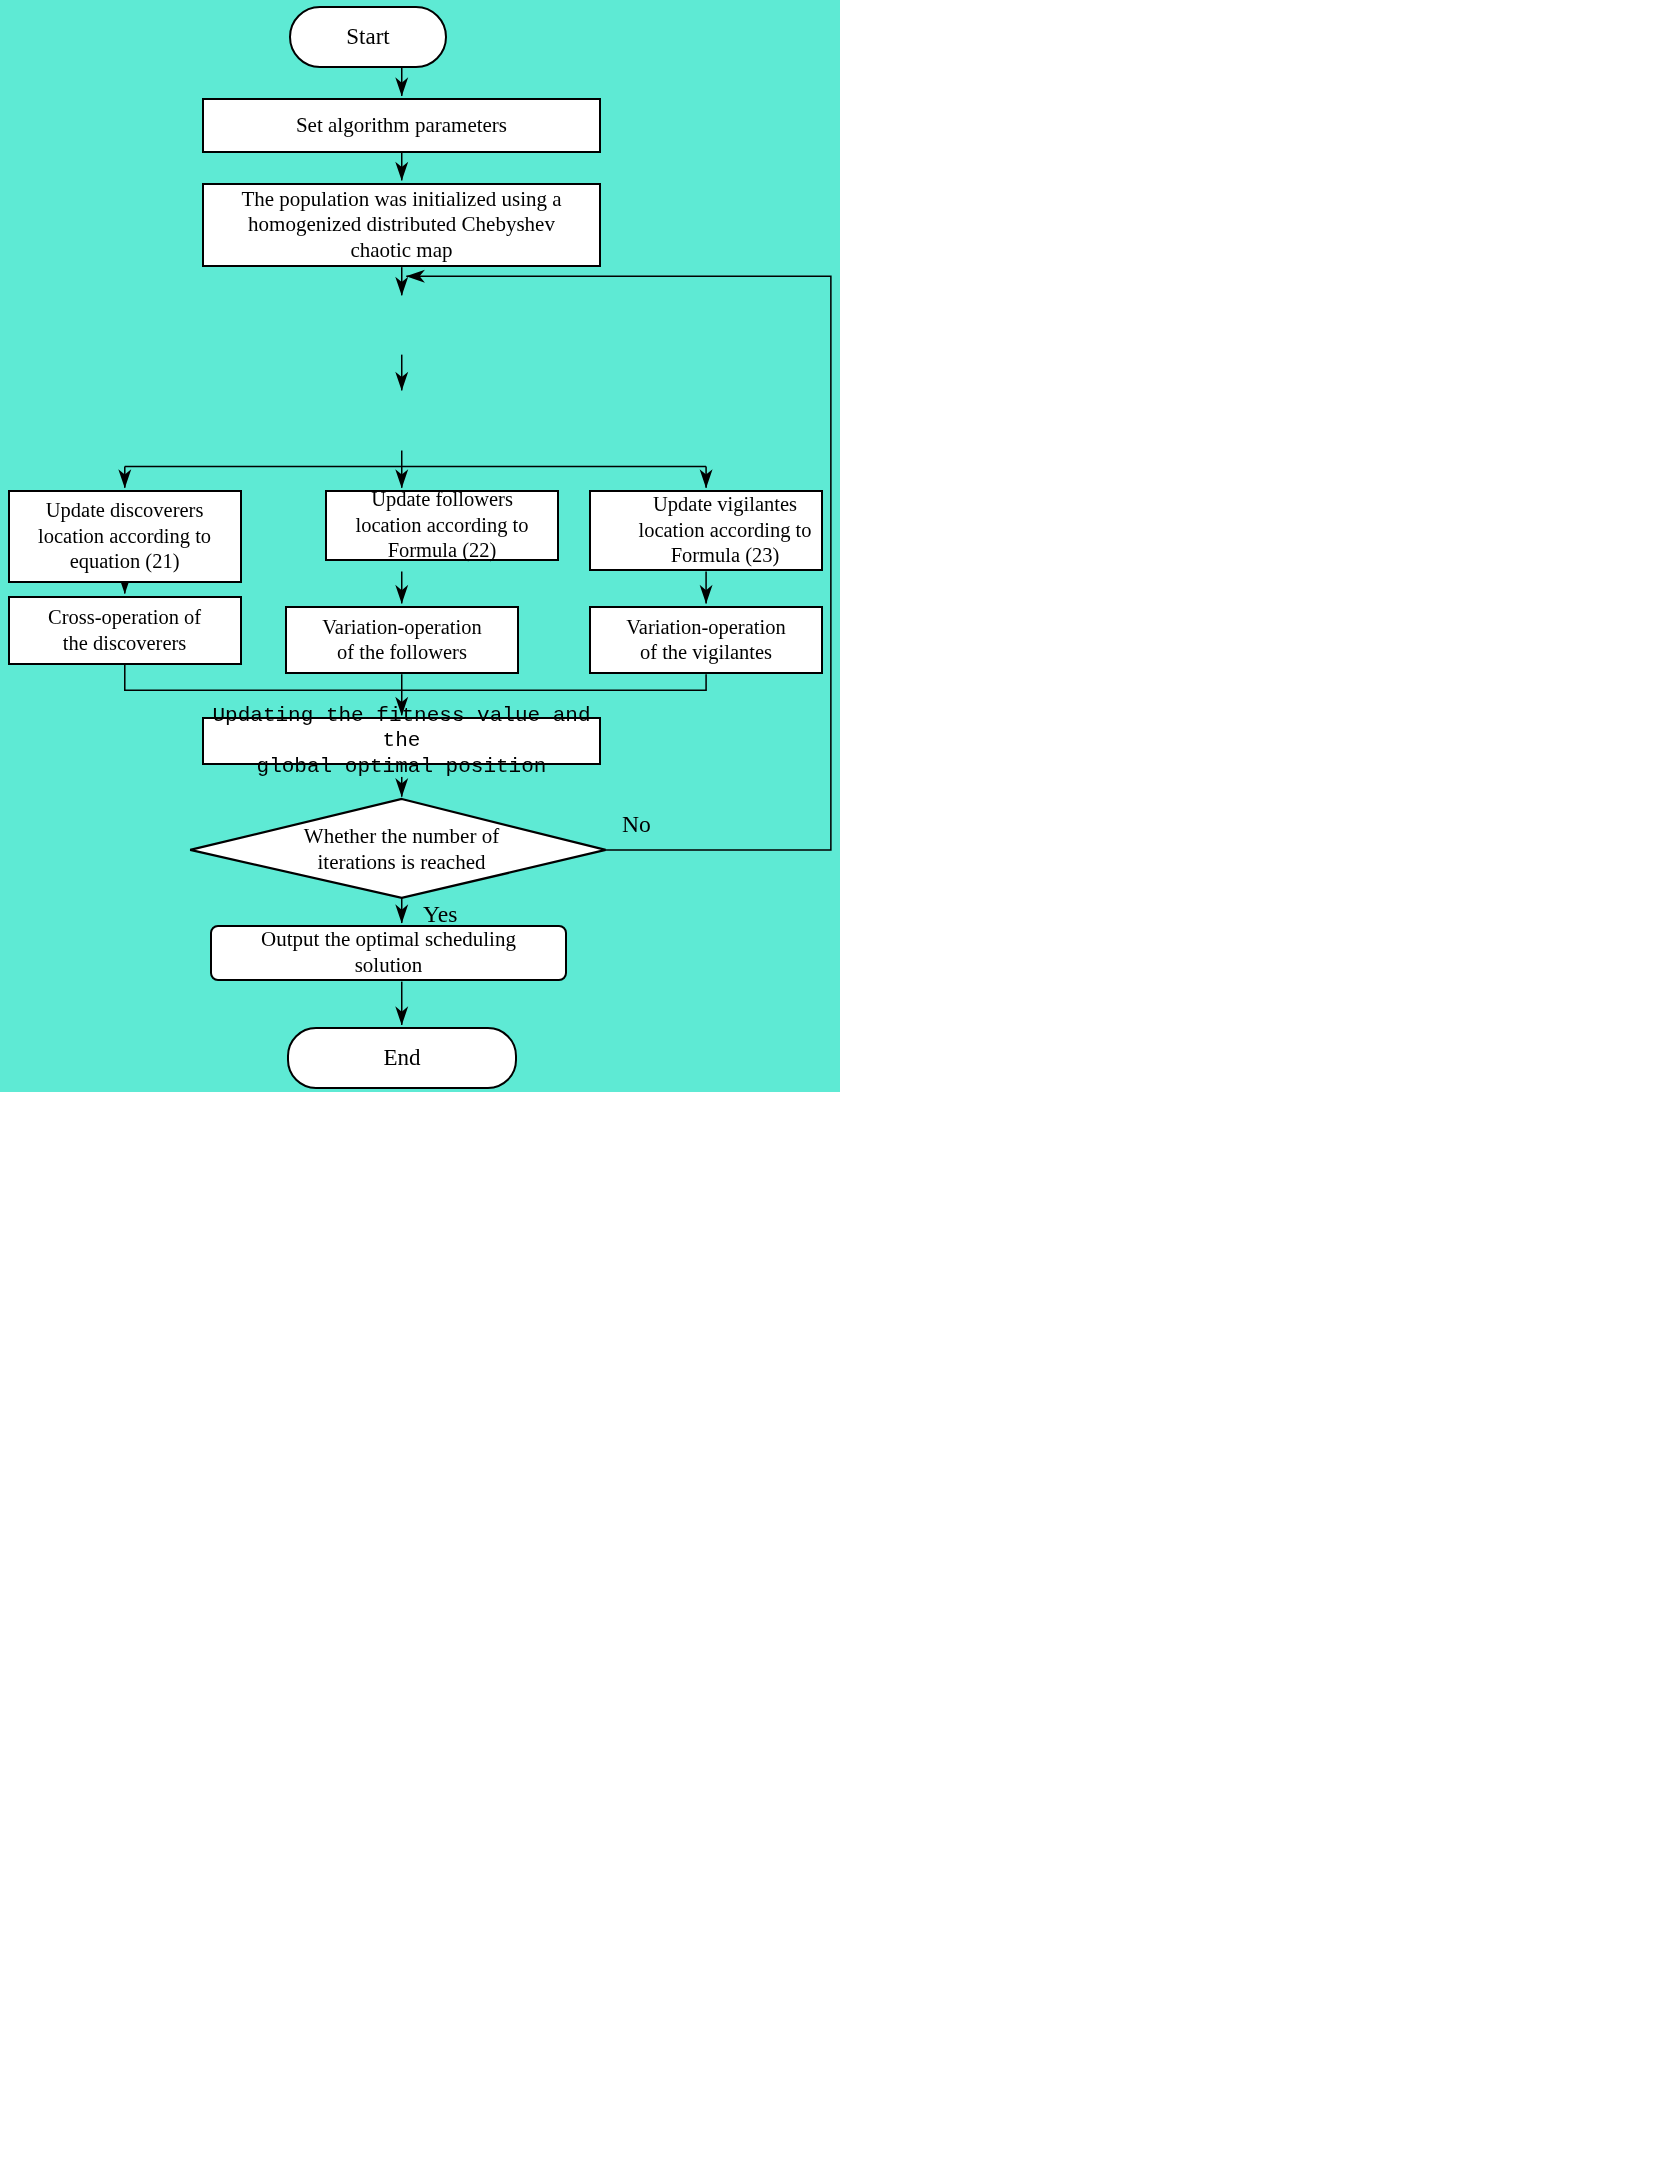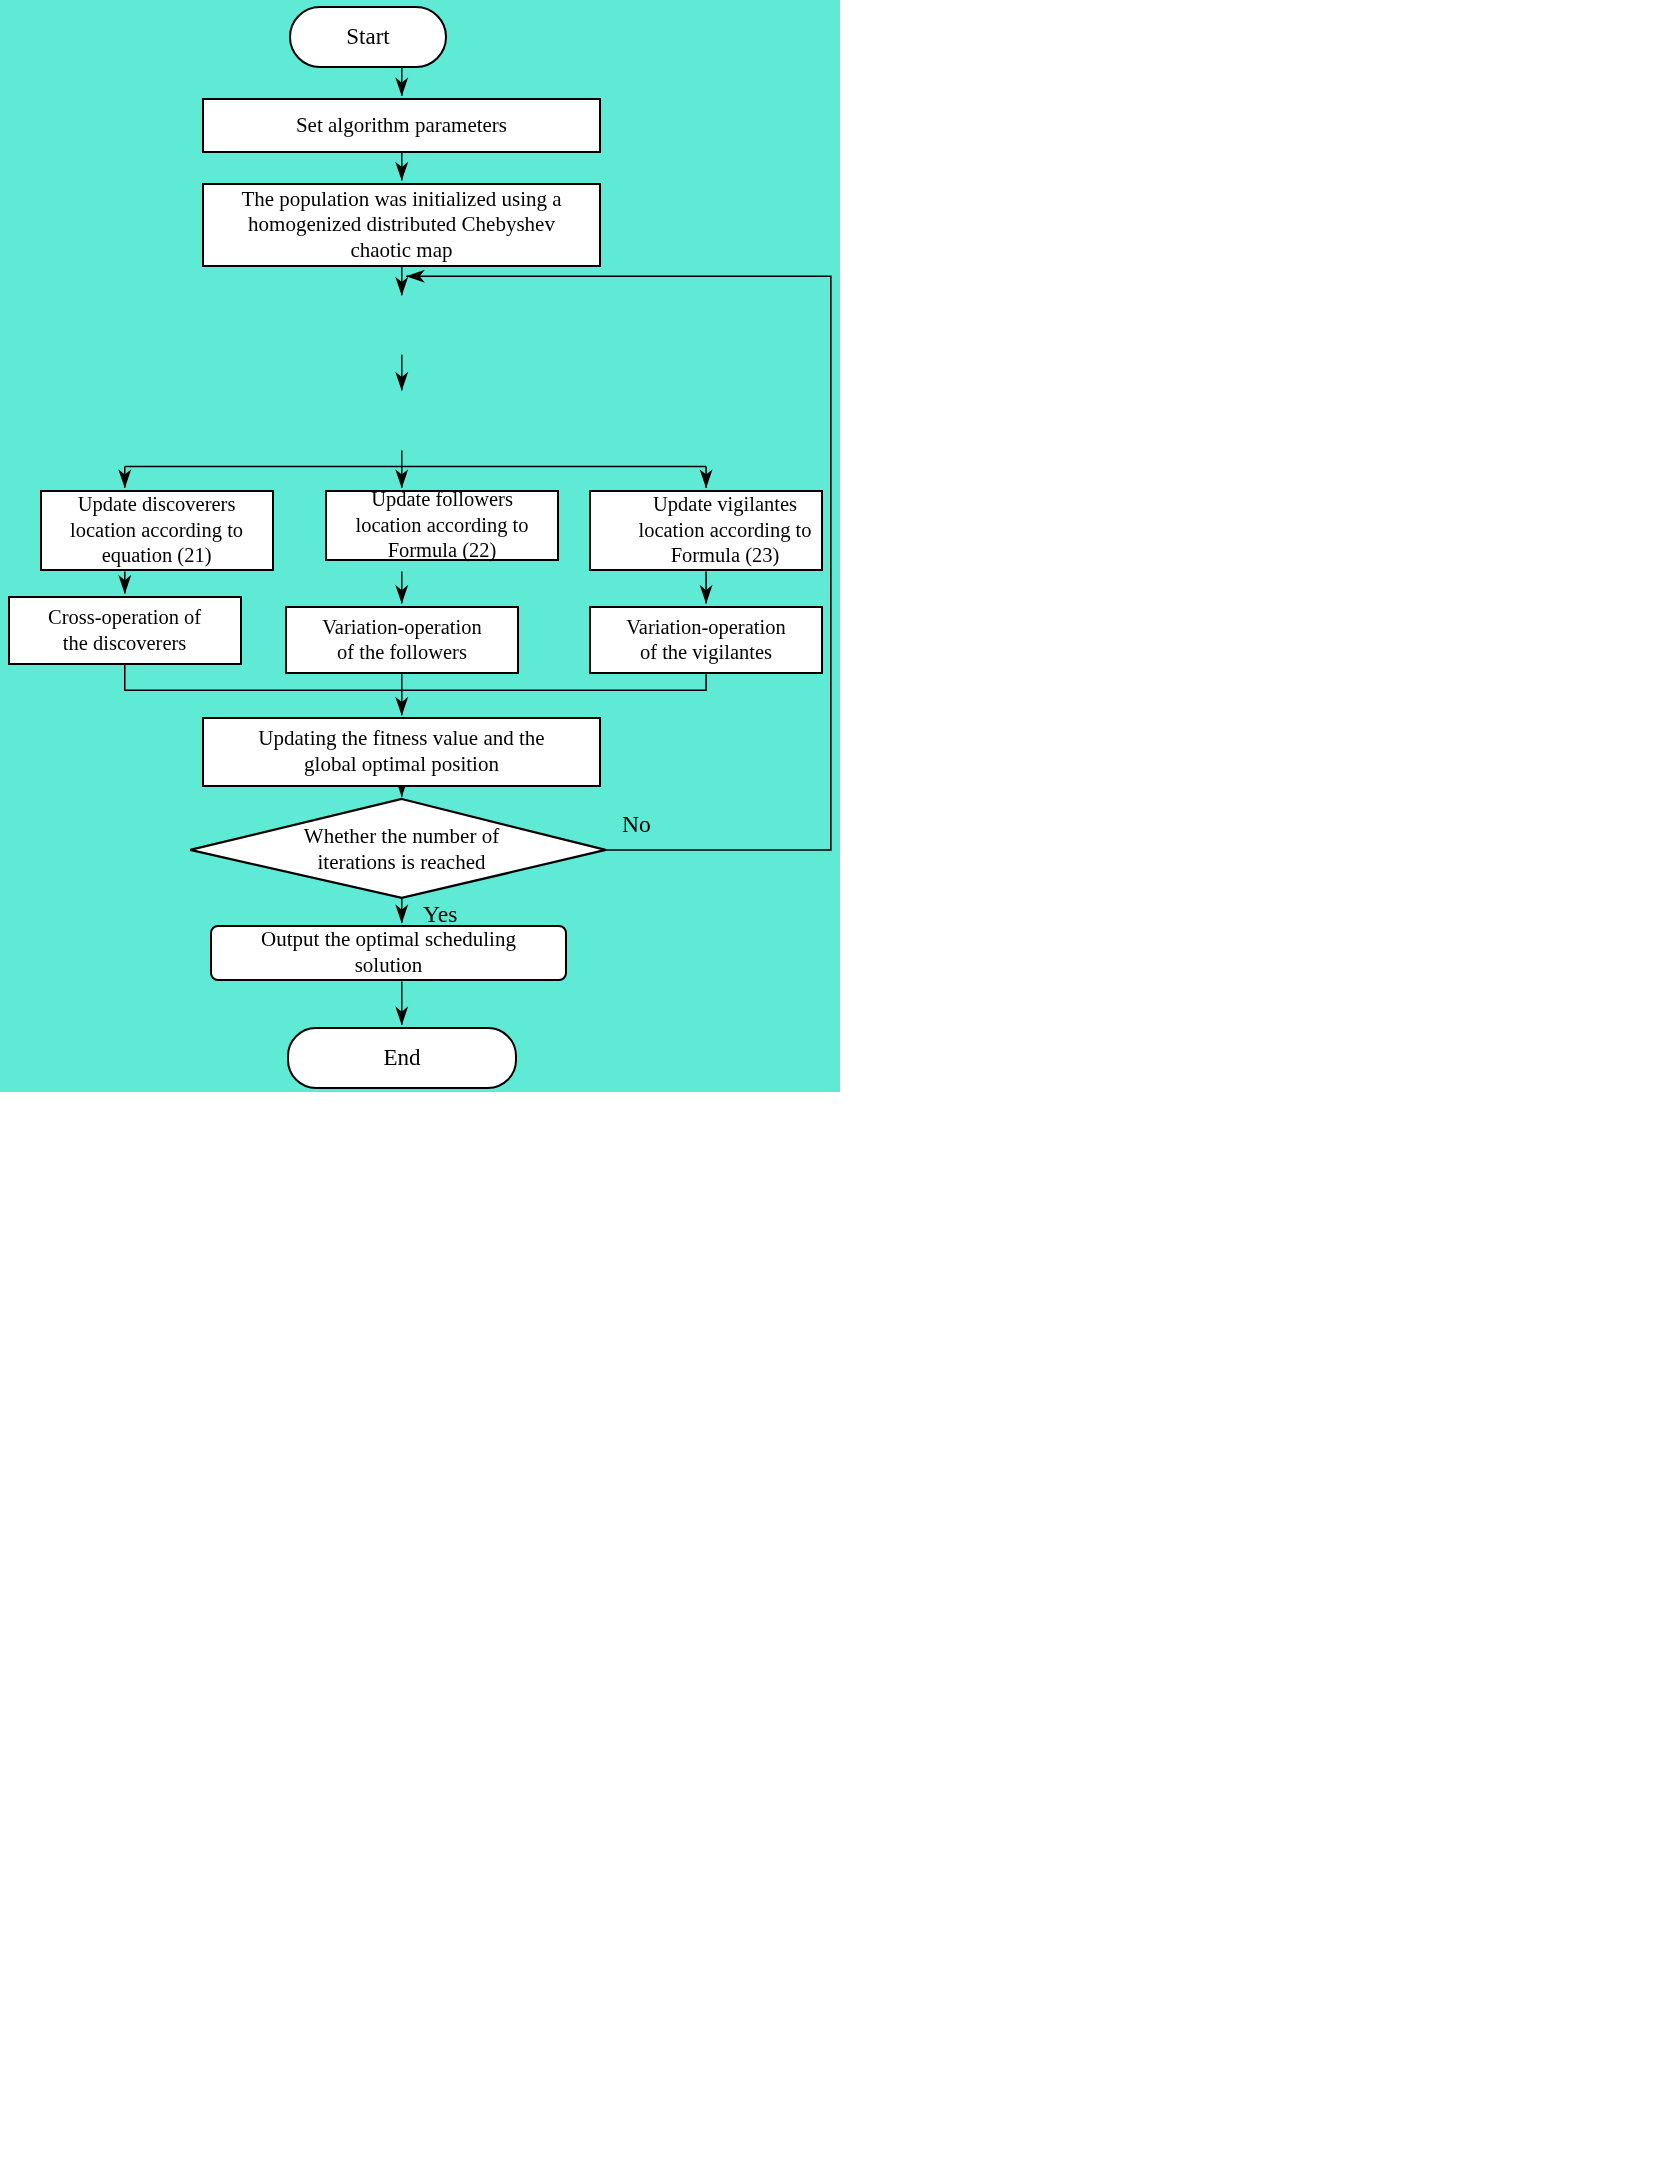--- a/index.html
+++ b/index.html
@@ -72,42 +72,42 @@
   <div class="node terminator oval" style="left:289px;top:6px;width:158px;height:62px;border-radius:31px;">Start</div>
 
   <div class="node rect main" style="left:202px;top:98px;width:399px;height:55px;">Set algorithm parameters</div>
 
   <div class="node rect main" style="left:202px;top:183px;width:399px;height:84px;text-align:center;">The population was initialized using a
 homogenized distributed Chebyshev
 chaotic map</div>
 
 
 
-  <div class="node rect branch" style="left:7.6px;top:490px;width:234px;height:81px;margin-left:32px;">Update discoverers
+  <div class="node rect branch" style="left:7.6px;top:490px;width:234px;height:93px;">Update discoverers
 location according to
 equation (21)</div>
 
   <div class="node rect branch" style="left:285px;top:490px;width:234px;height:71px;margin-left:40px;">Update followers
 location according to
 Formula (22)</div>
 
   <div class="node rect branch" style="left:589px;top:490px;width:234px;height:81px;padding-left:38px;">Update vigilantes
 location according to
 Formula (23)</div>
 
   <div class="node rect branch" style="left:7.6px;top:596px;width:234px;height:69px;">Cross-operation of
 the discoverers</div>
 
   <div class="node rect branch" style="left:285px;top:606px;width:234px;height:68px;">Variation-operation
 of the followers</div>
 
   <div class="node rect branch" style="left:589px;top:606px;width:234px;height:68px;">Variation-operation
 of the vigilantes</div>
 
-  <div class="node rect main" style="left:202px;top:717px;width:399px;height:70px;">Updating the fitness value and the
+  <div class="node rect main" style="left:202px;top:717px;width:399px;height:48px;font-family:Liberation Mono, monospace;">Updating the fitness value and the
 global optimal position</div>
 
   <div class="node decision-text" style="left:266px;top:822px;width:271px;height:55px;">Whether the number of
 iterations is reached</div>
 
   <div class="edge-label" style="left:622px;top:811px;">No</div>
 
   <div class="edge-label" style="left:423px;top:901px;">Yes</div>
 
   <div class="node rect main" style="left:210px;top:925px;width:357px;height:56px;border-radius:8px;">Output the optimal scheduling

